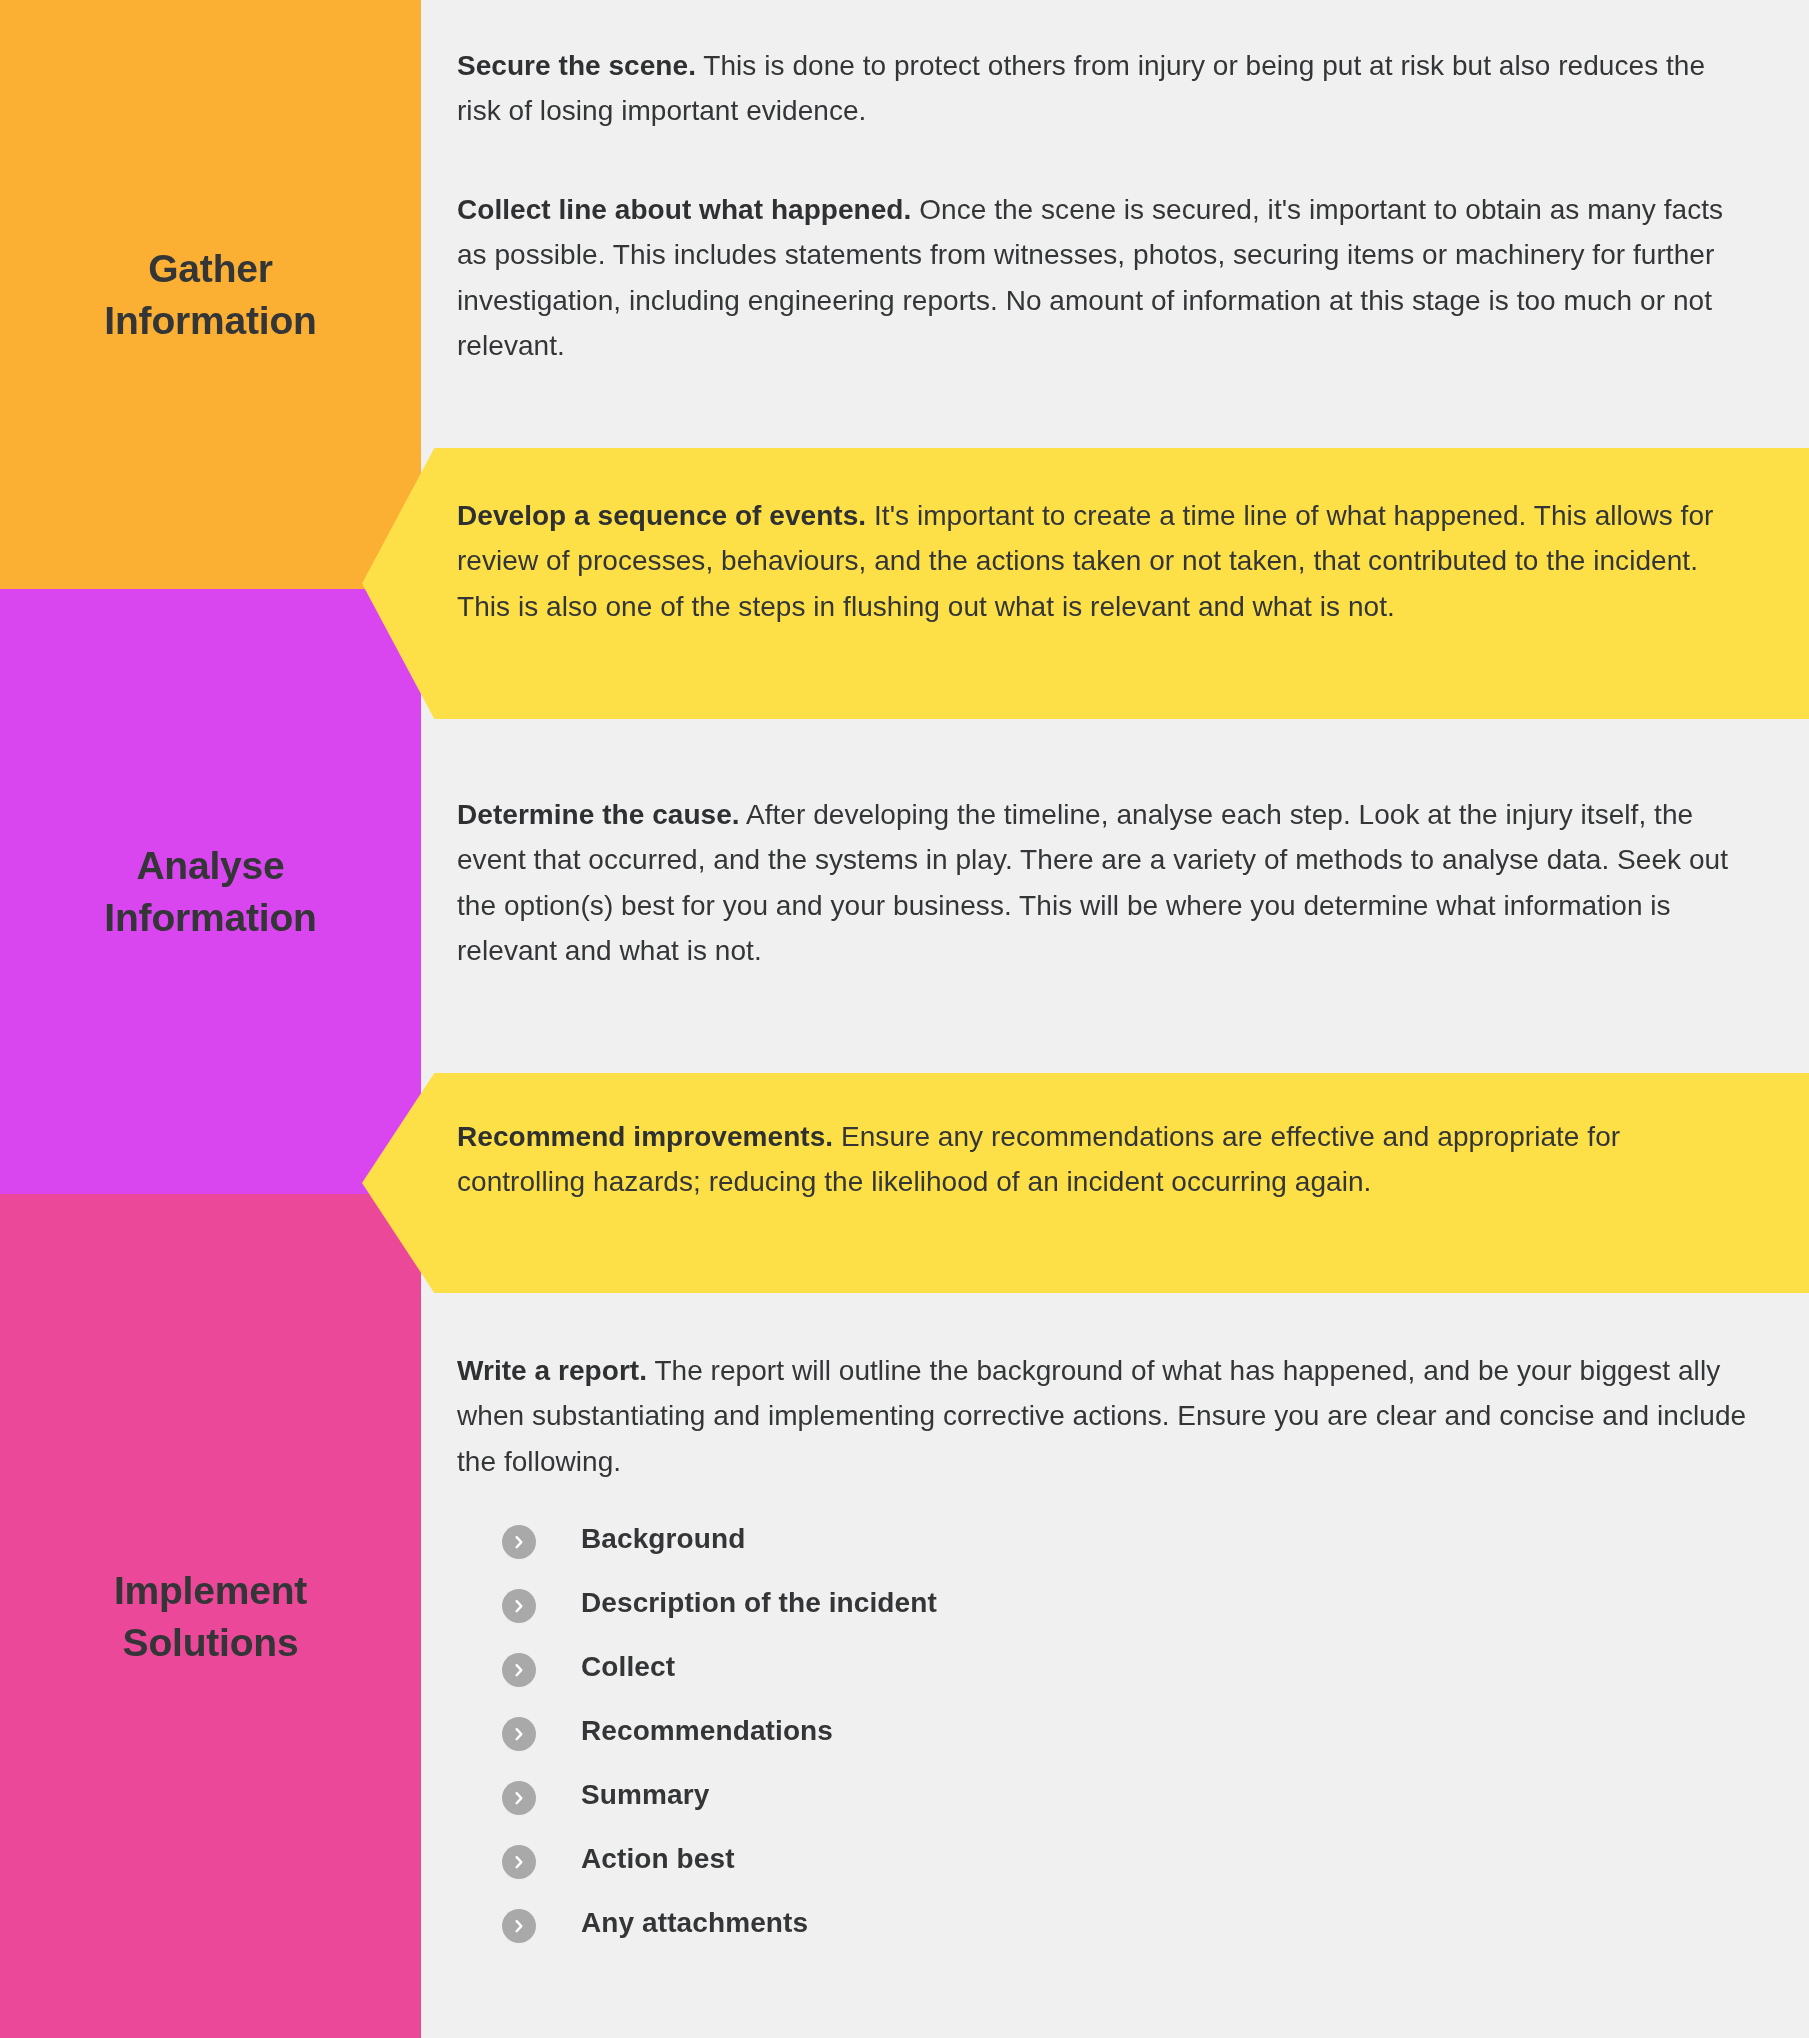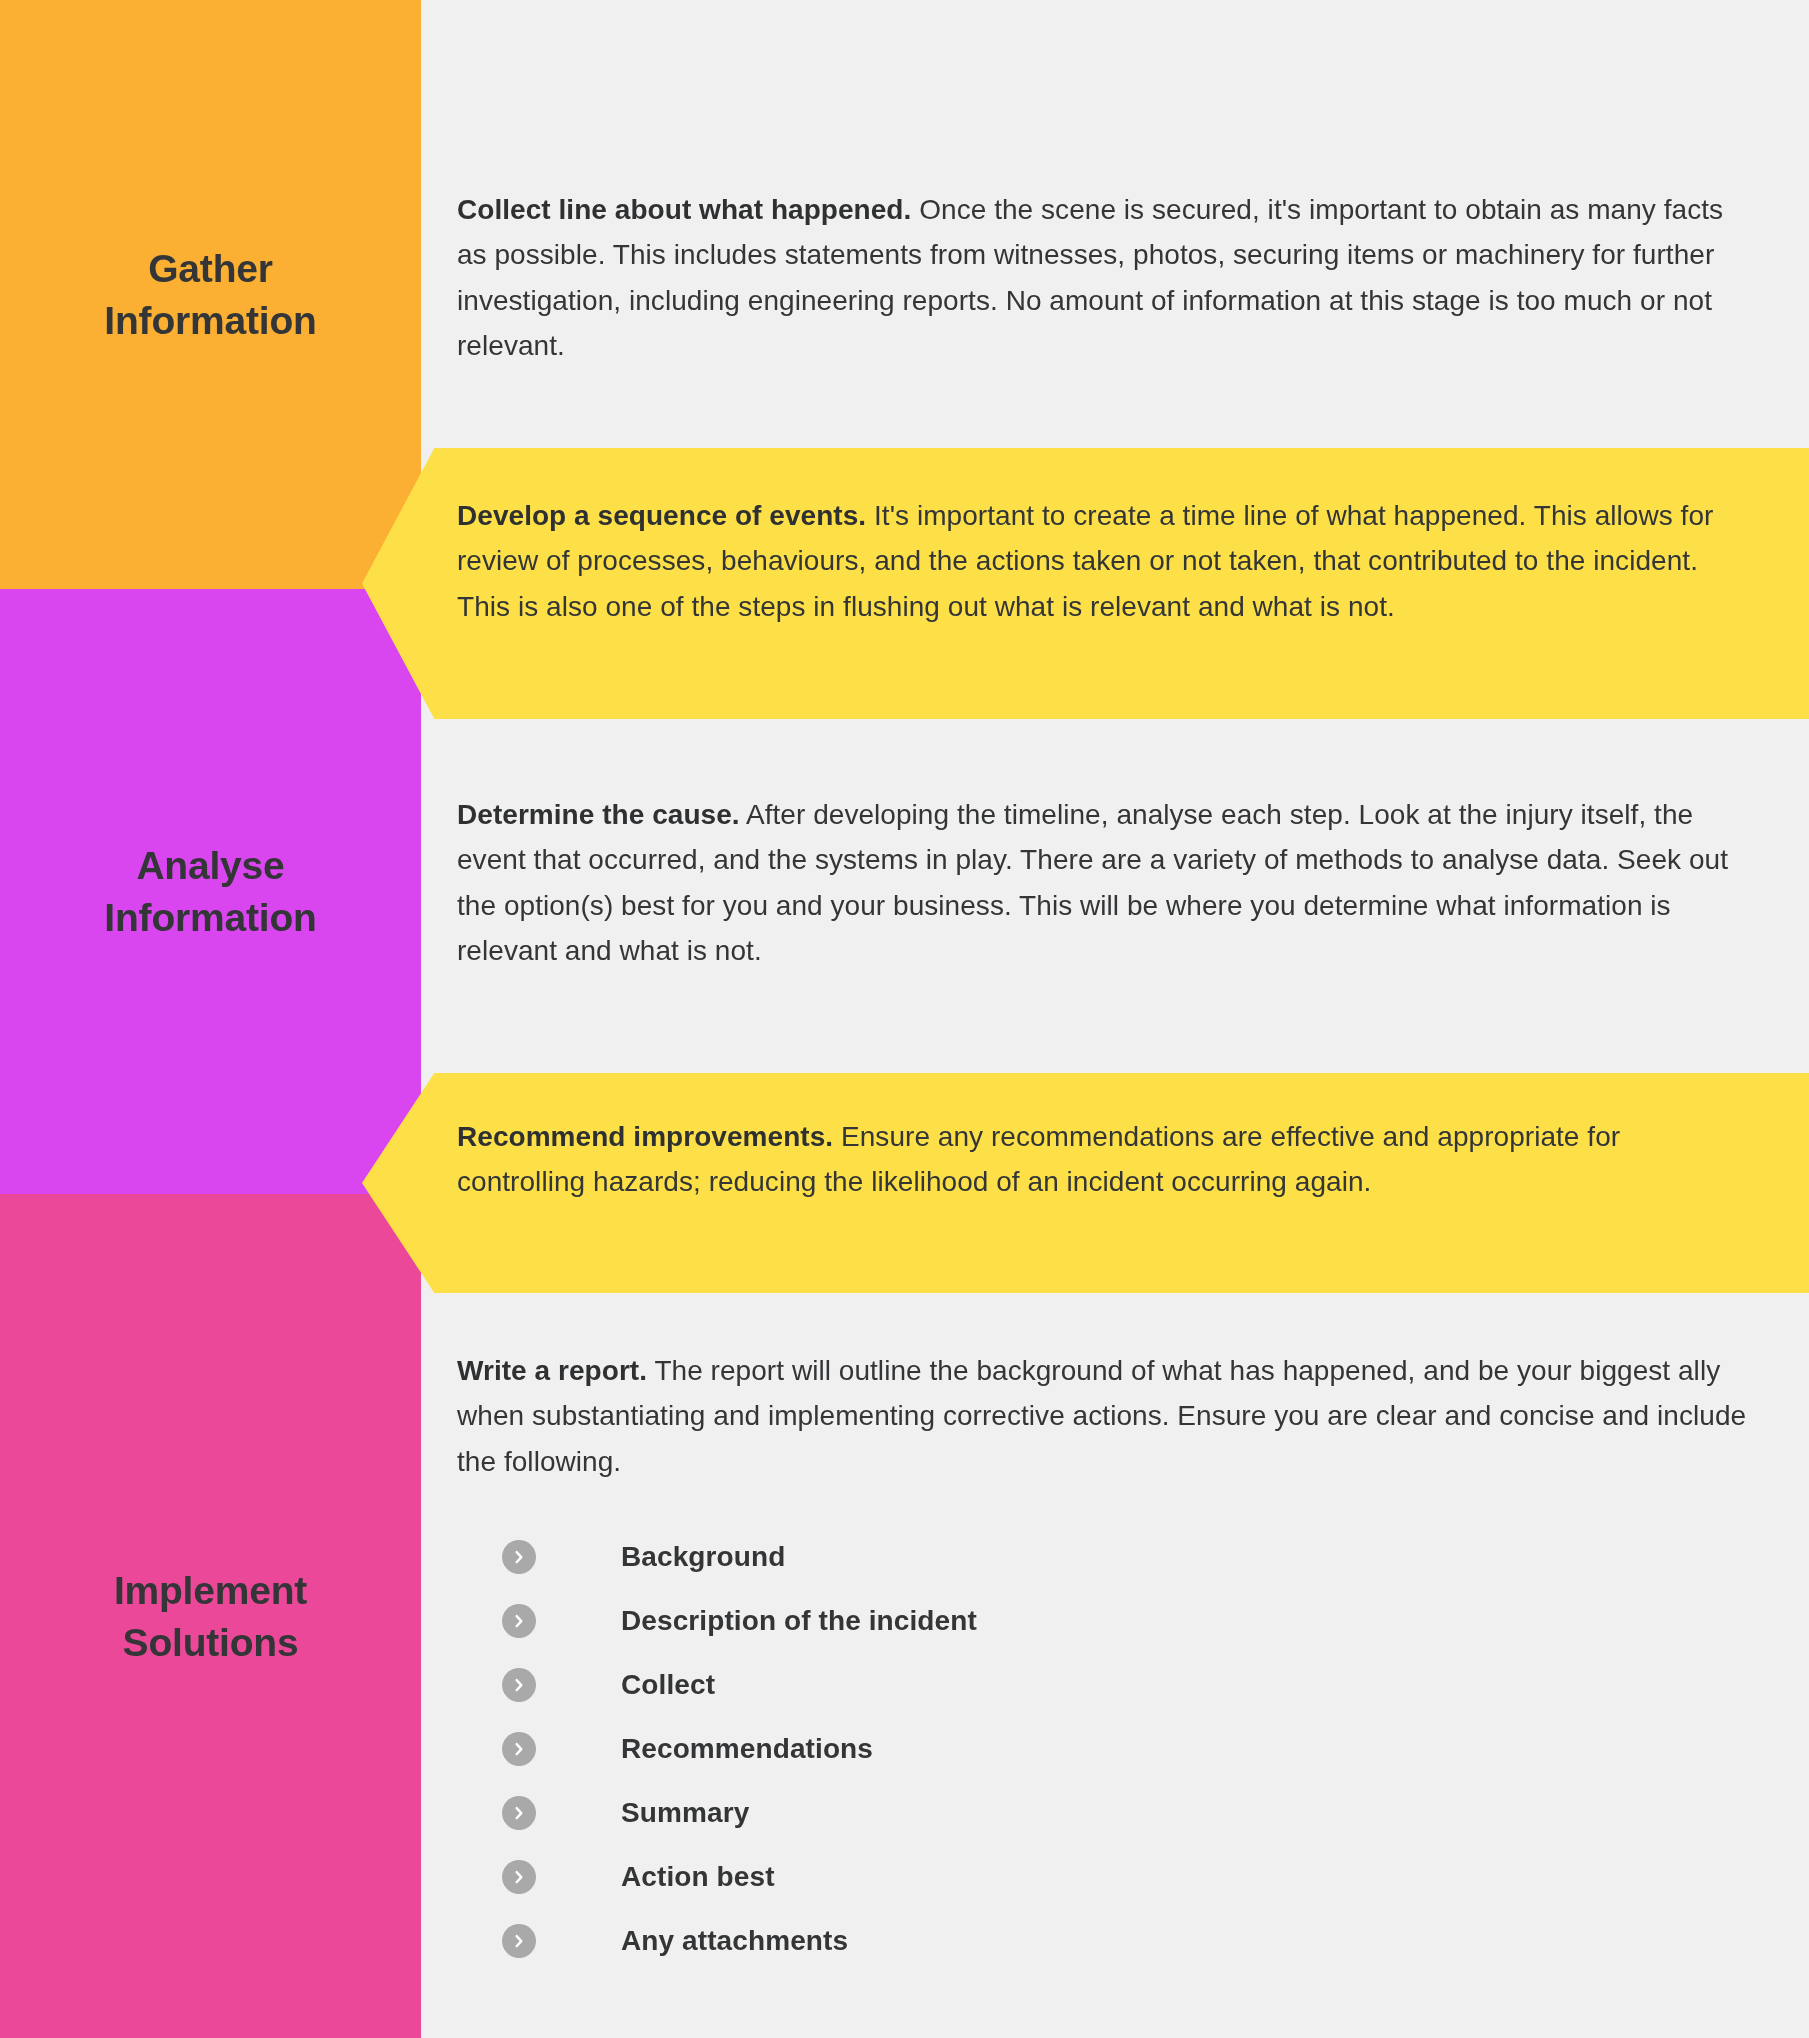--- a/index.html
+++ b/index.html
@@ -103,23 +103,21 @@
 
   
   .bullets {
     position: absolute;
     left: 140px;
     top: 1525px;
     width: 1086px;
   }
   .bullet-row {
     display: flex;
-    align-items: center;
     height: 64px;
-    gap: 40px;
   }
   .bullet-icon {
     flex: 0 0 auto;
     width: 34px;
     height: 34px;
     border-radius: 50%;
     background: #a9a9a9;
     display: flex;
     align-items: center;
     justify-content: center;
@@ -155,20 +153,23 @@
 
     <div class="stage stage-implement">
       <div class="stage-label">Implement
 Solutions</div>
     </div>
 
   </div>
 
   <div class="content">
 
+    <div class="block block-plain" style="top: 43px;">
+      <p class="para"><b>Secure the scene.</b><span> This is done to protect others from injury or being put at risk but also reduces the risk of losing important evidence.</span></p>
+    </div>
 
     <div class="block block-plain" style="top: 187px;">
       <p class="para"><b>Collect line about what happened.</b><span> Once the scene is secured, it's important to obtain as many facts as possible. This includes statements from witnesses, photos, securing items or machinery for further investigation, including engineering reports. No amount of information at this stage is too much or not relevant.</span></p>
     </div>
 
     <div class="arrow-block" style="top: 448px; height: 271px;">
       <p class="para" style="top: 45px;"><b>Develop a sequence of events.</b><span> It's important to create a time line of what happened. This allows for review of processes, behaviours, and the actions taken or not taken, that contributed to the incident. This is also one of the steps in flushing out what is relevant and what is not.</span></p>
     </div>
 
     <div class="block block-plain" style="top: 792px;">

